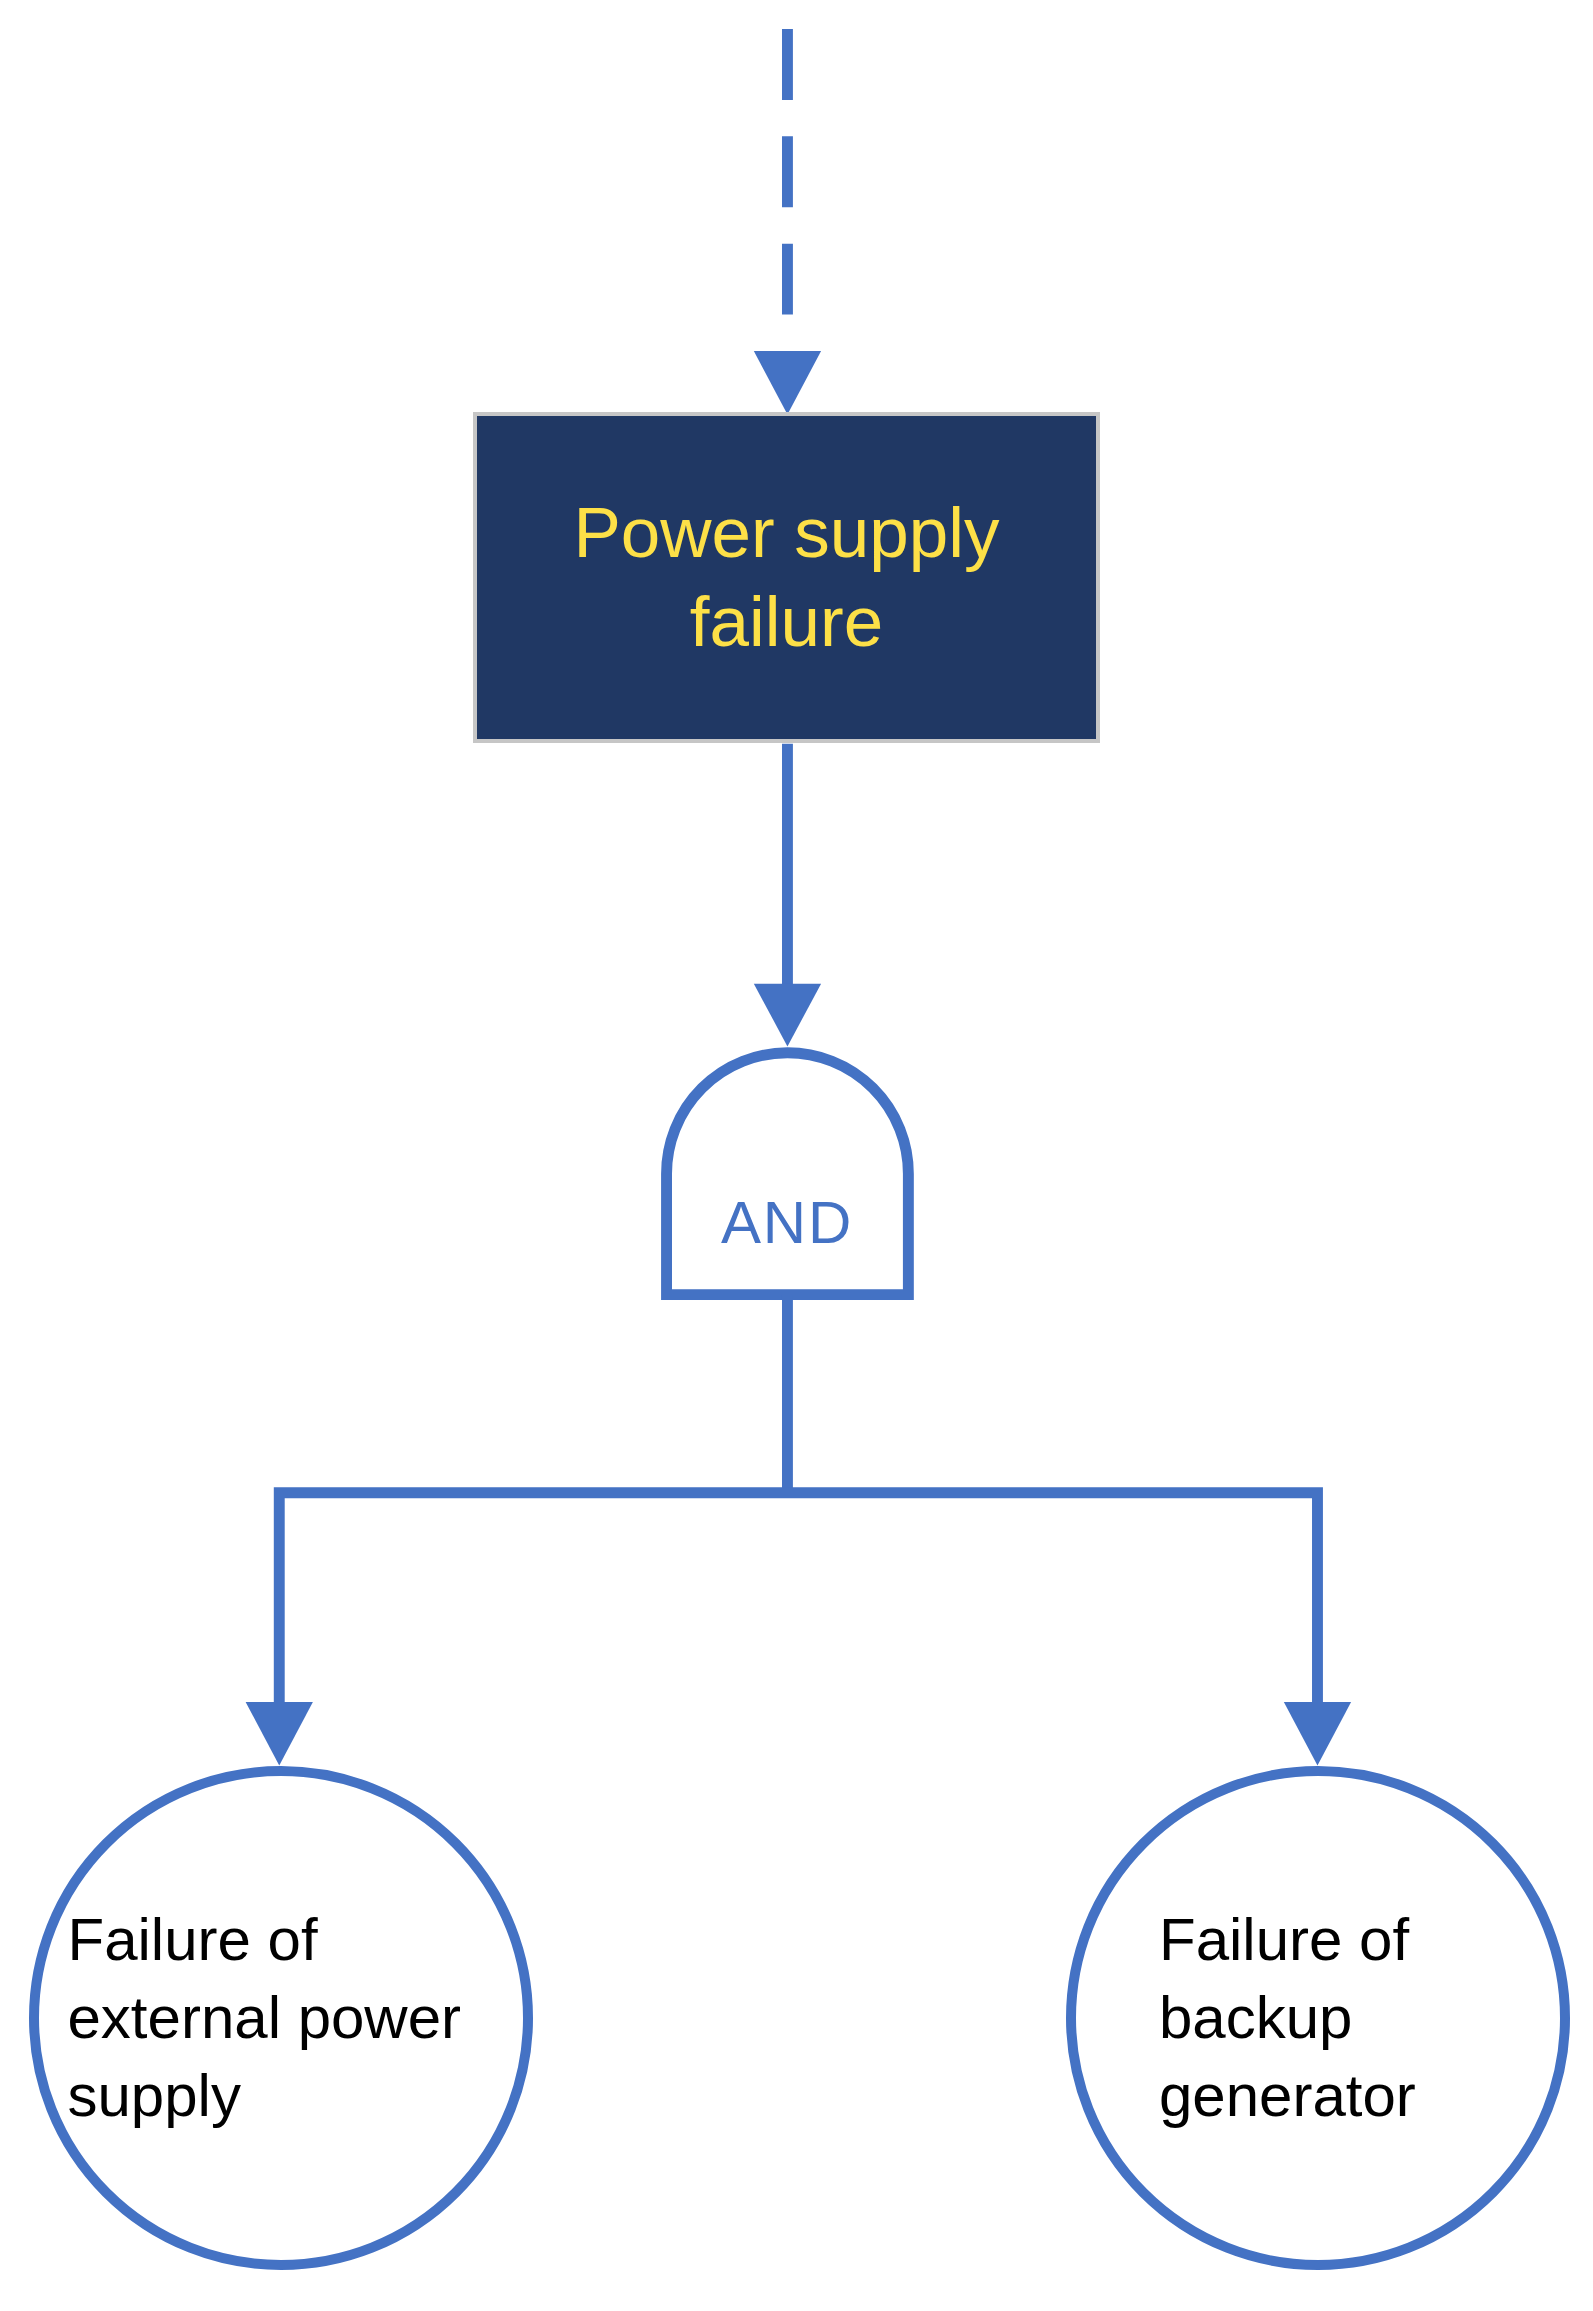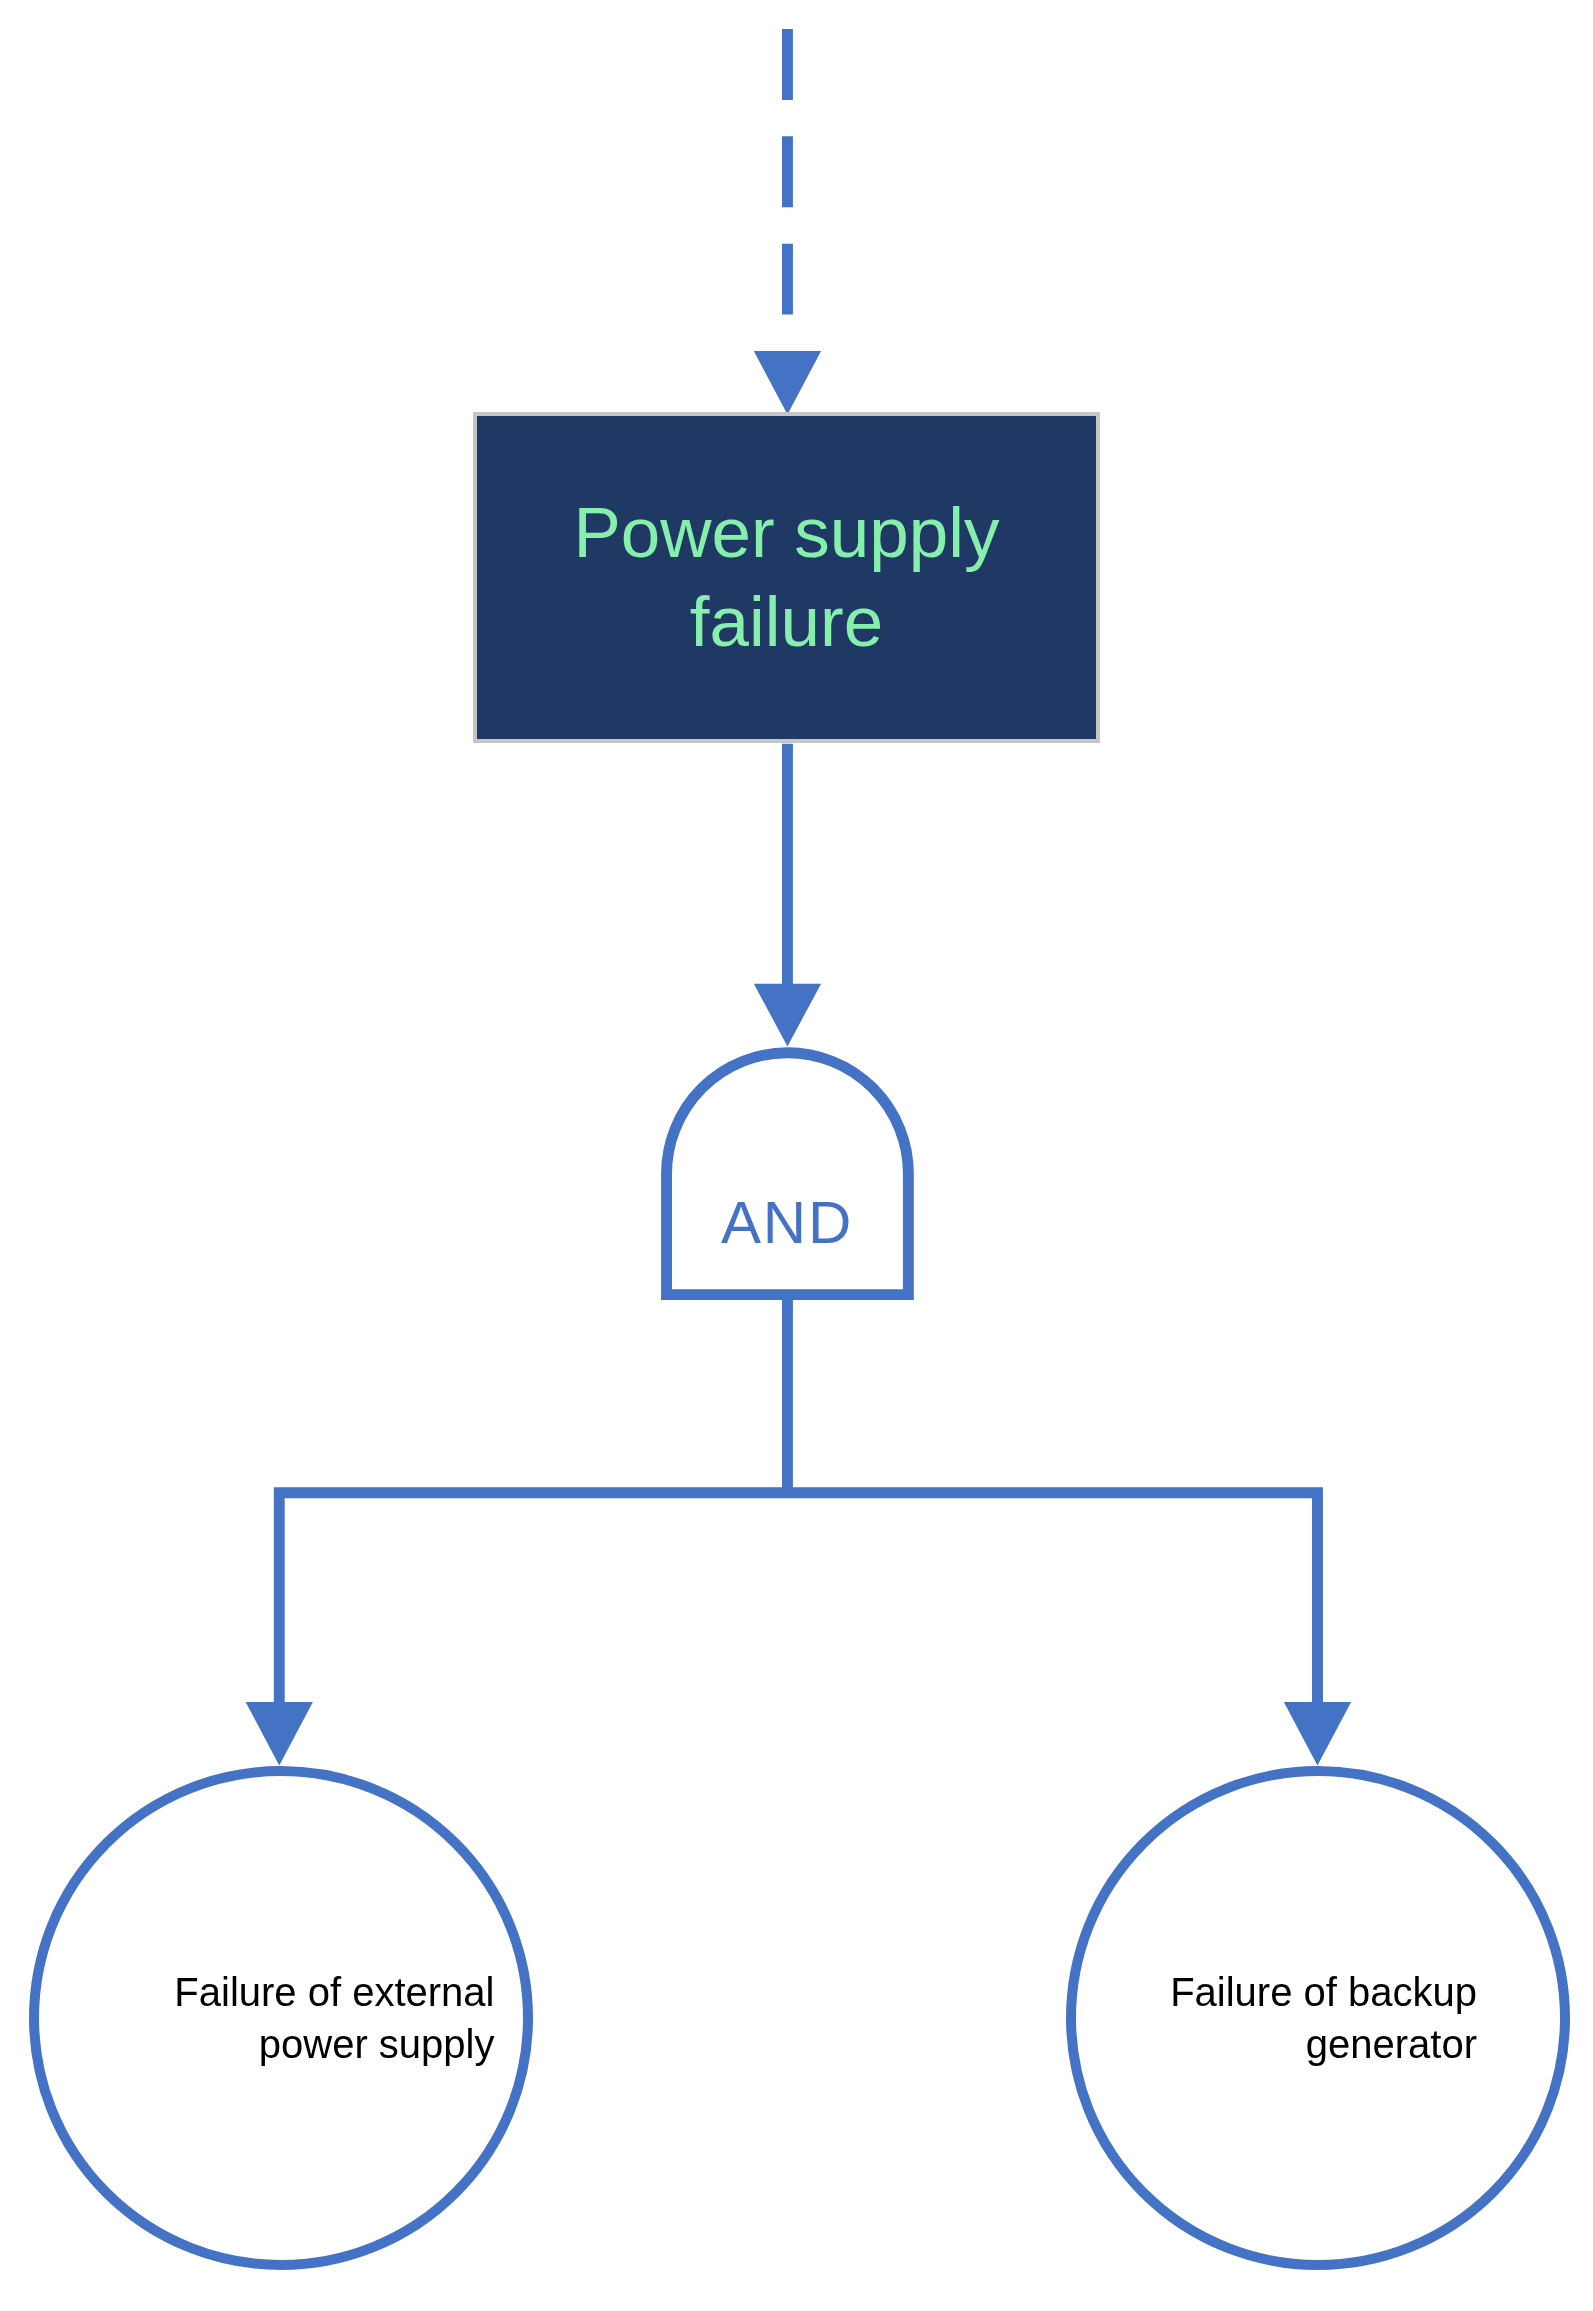--- a/index.html
+++ b/index.html
@@ -31,21 +31,21 @@
     box-sizing: border-box;
     background: #203864;
     border: 4.5px solid #C6C6C6;
     display: flex;
     align-items: center;
     justify-content: center;
   }
   .top-event .label {
     max-width: 495px;
     text-align: center;
-    color: #86efac;
+    color: #fde047;
     font-size: 71px;
     line-height: 1.25;
     font-weight: 400;
   }
   
   .gate-label {
     position: absolute;
     left: 666px;
     top: 1180px;
     width: 242px;
@@ -66,23 +66,23 @@
     border: 10px solid #4472C4;
     border-radius: 50%;
     background: #ffffff;
     display: flex;
     align-items: center;
     justify-content: center;
   }
   .event-circle.left  { left: 29px;   top: 1766px; }
   .event-circle.right { left: 1066px; top: 1766px; }
   .event-circle .label {
-    text-align: right;
+    text-align: left;
     color: #000000;
-    font-size: 40px;
+    font-size: 60px;
     line-height: 1.3;
   }
   .event-circle.left  .label { max-width: 427px; }
   .event-circle.right .label { max-width: 318px; }
 </style>
 </head>
 <body>
 
 <div class="canvas">
 

